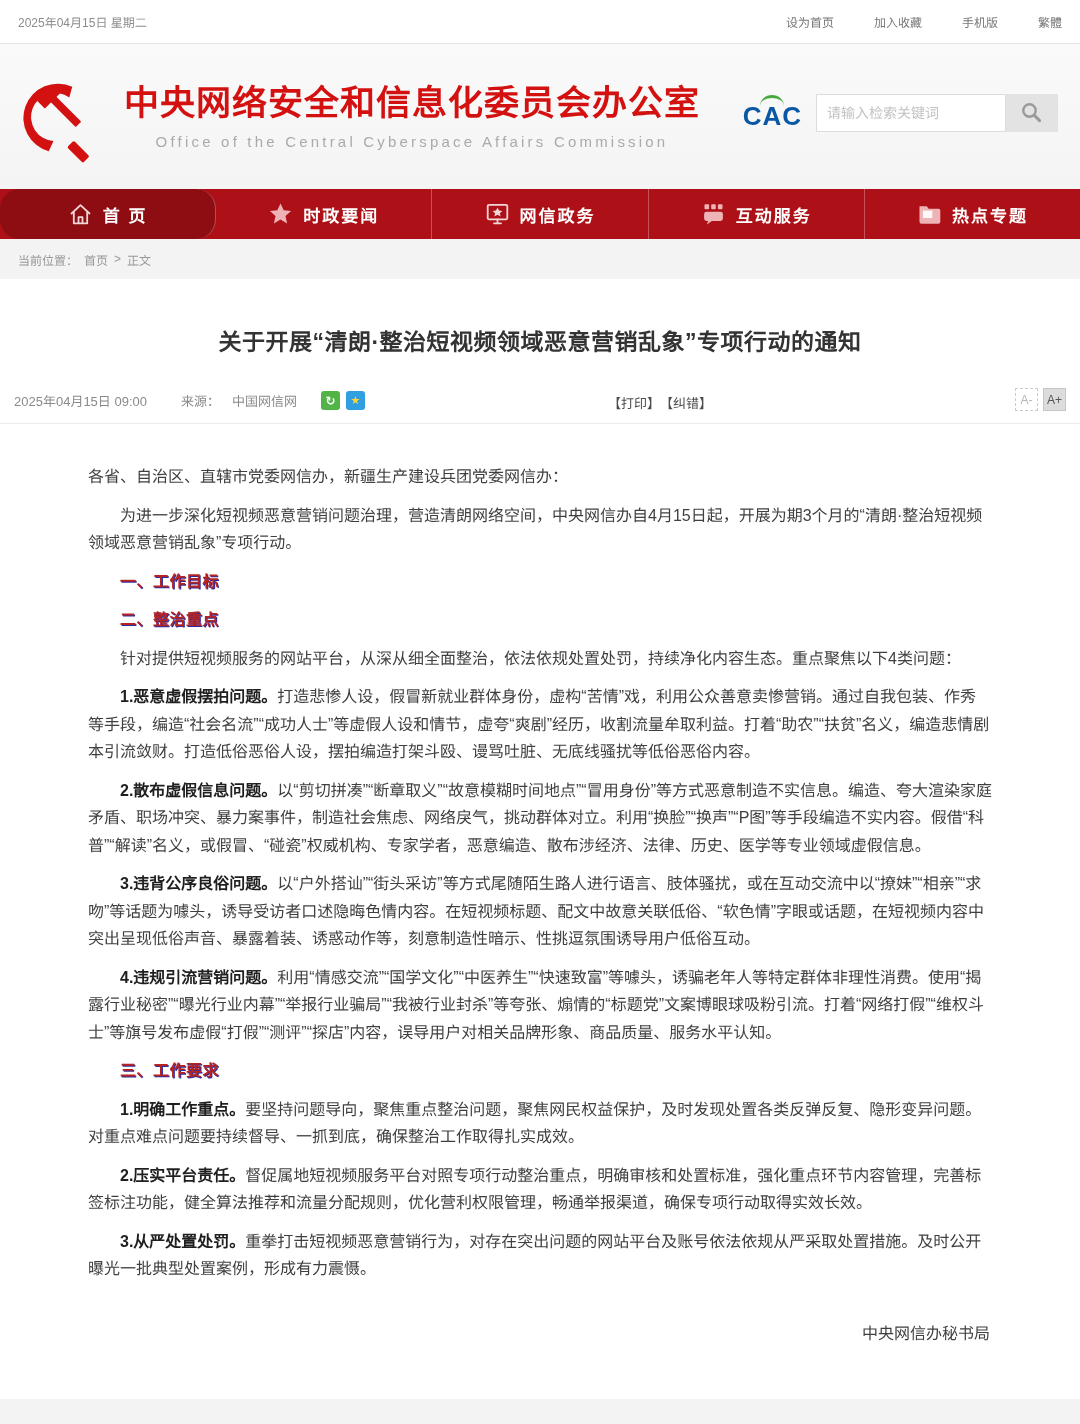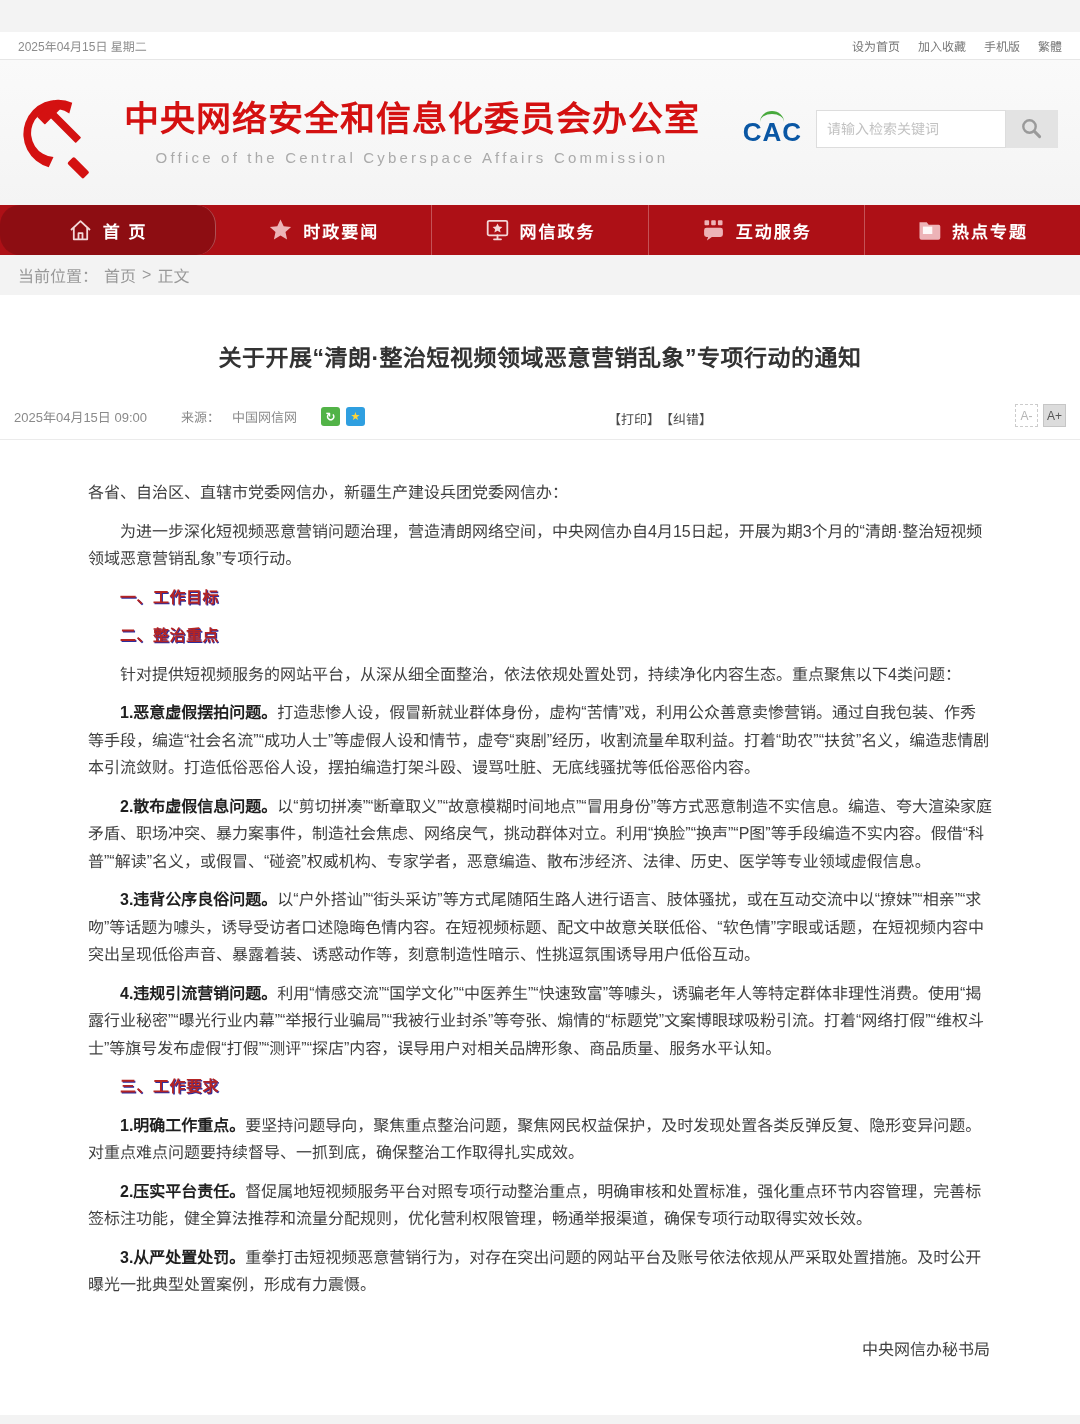--- a/index.html
+++ b/index.html
@@ -3,25 +3,25 @@
 <meta charset="utf-8">
 <style>
   * { margin:0; padding:0; box-sizing:border-box; }
   html,body { width:1080px; height:1424px; overflow:hidden; }
   body {
     font-family:"Liberation Sans","DejaVu Sans",sans-serif;
     background:#f3f3f3; color:#404040;
   }
   
   .topbar {
-    height:28px; background:#fff; border-bottom:1px solid #e6e6e6;
+    height:44px; background:#fff; border-bottom:1px solid #e6e6e6;
     display:flex; align-items:center; padding:0 18px;
-    font-size:12px; color:#8c8c8c;margin-top:32px;
-  }
-  .topbar-links { margin-left:auto; display:flex; gap:18px;justify-content:center; }
+    font-size:12px; color:#8c8c8c;
+  }
+  .topbar-links { margin-left:auto; display:flex; gap:40px;justify-content:center; }
   .topbar-links span { color:#777; cursor:pointer; }
   
   .header {
     height:145px; background:linear-gradient(#fafafa,#f4f4f4);
     display:flex; align-items:center; padding:0 22px;
   }
   .emblem { width:86px; height:92px; flex:0 0 auto; margin-top:6px; }
   .brand { margin-left:16px;text-align:center; }
   .brand-cn {
     font-size:35px; font-weight:bold; color:#d41111; letter-spacing:1px;
@@ -52,21 +52,21 @@
     flex:1 1 0; display:flex; align-items:center; justify-content:center;
     gap:10px; color:#fff; font-size:17px; font-weight:bold; letter-spacing:2px;
     border-right:1px solid rgba(255,255,255,.28); cursor:pointer;
   }
   .nav-item:last-child { border-right:none; }
   .nav-item.active { background:#8d0d12;border-radius:20px; }
   .nav-item svg { display:block; }
   
   .breadcrumb {
     height:40px; display:flex; align-items:center; padding:0 18px;
-    font-size:16px; color:#999; gap:6px; background:#f3f3f3;
+    font-size:12px; color:#999; gap:6px; background:#f3f3f3;
   }
   .breadcrumb a { color:#999; text-decoration:none; cursor:pointer; }
   
   .content { background:#fff; min-height:1120px; padding-top:44px; }
   .article-title {
     text-align:center; font-size:23px; font-weight:bold; color:#333;
     padding:0 110px; letter-spacing:.5px;
   }
   .meta-row {
     position:relative; margin-top:34px; padding:0 14px 13px;

